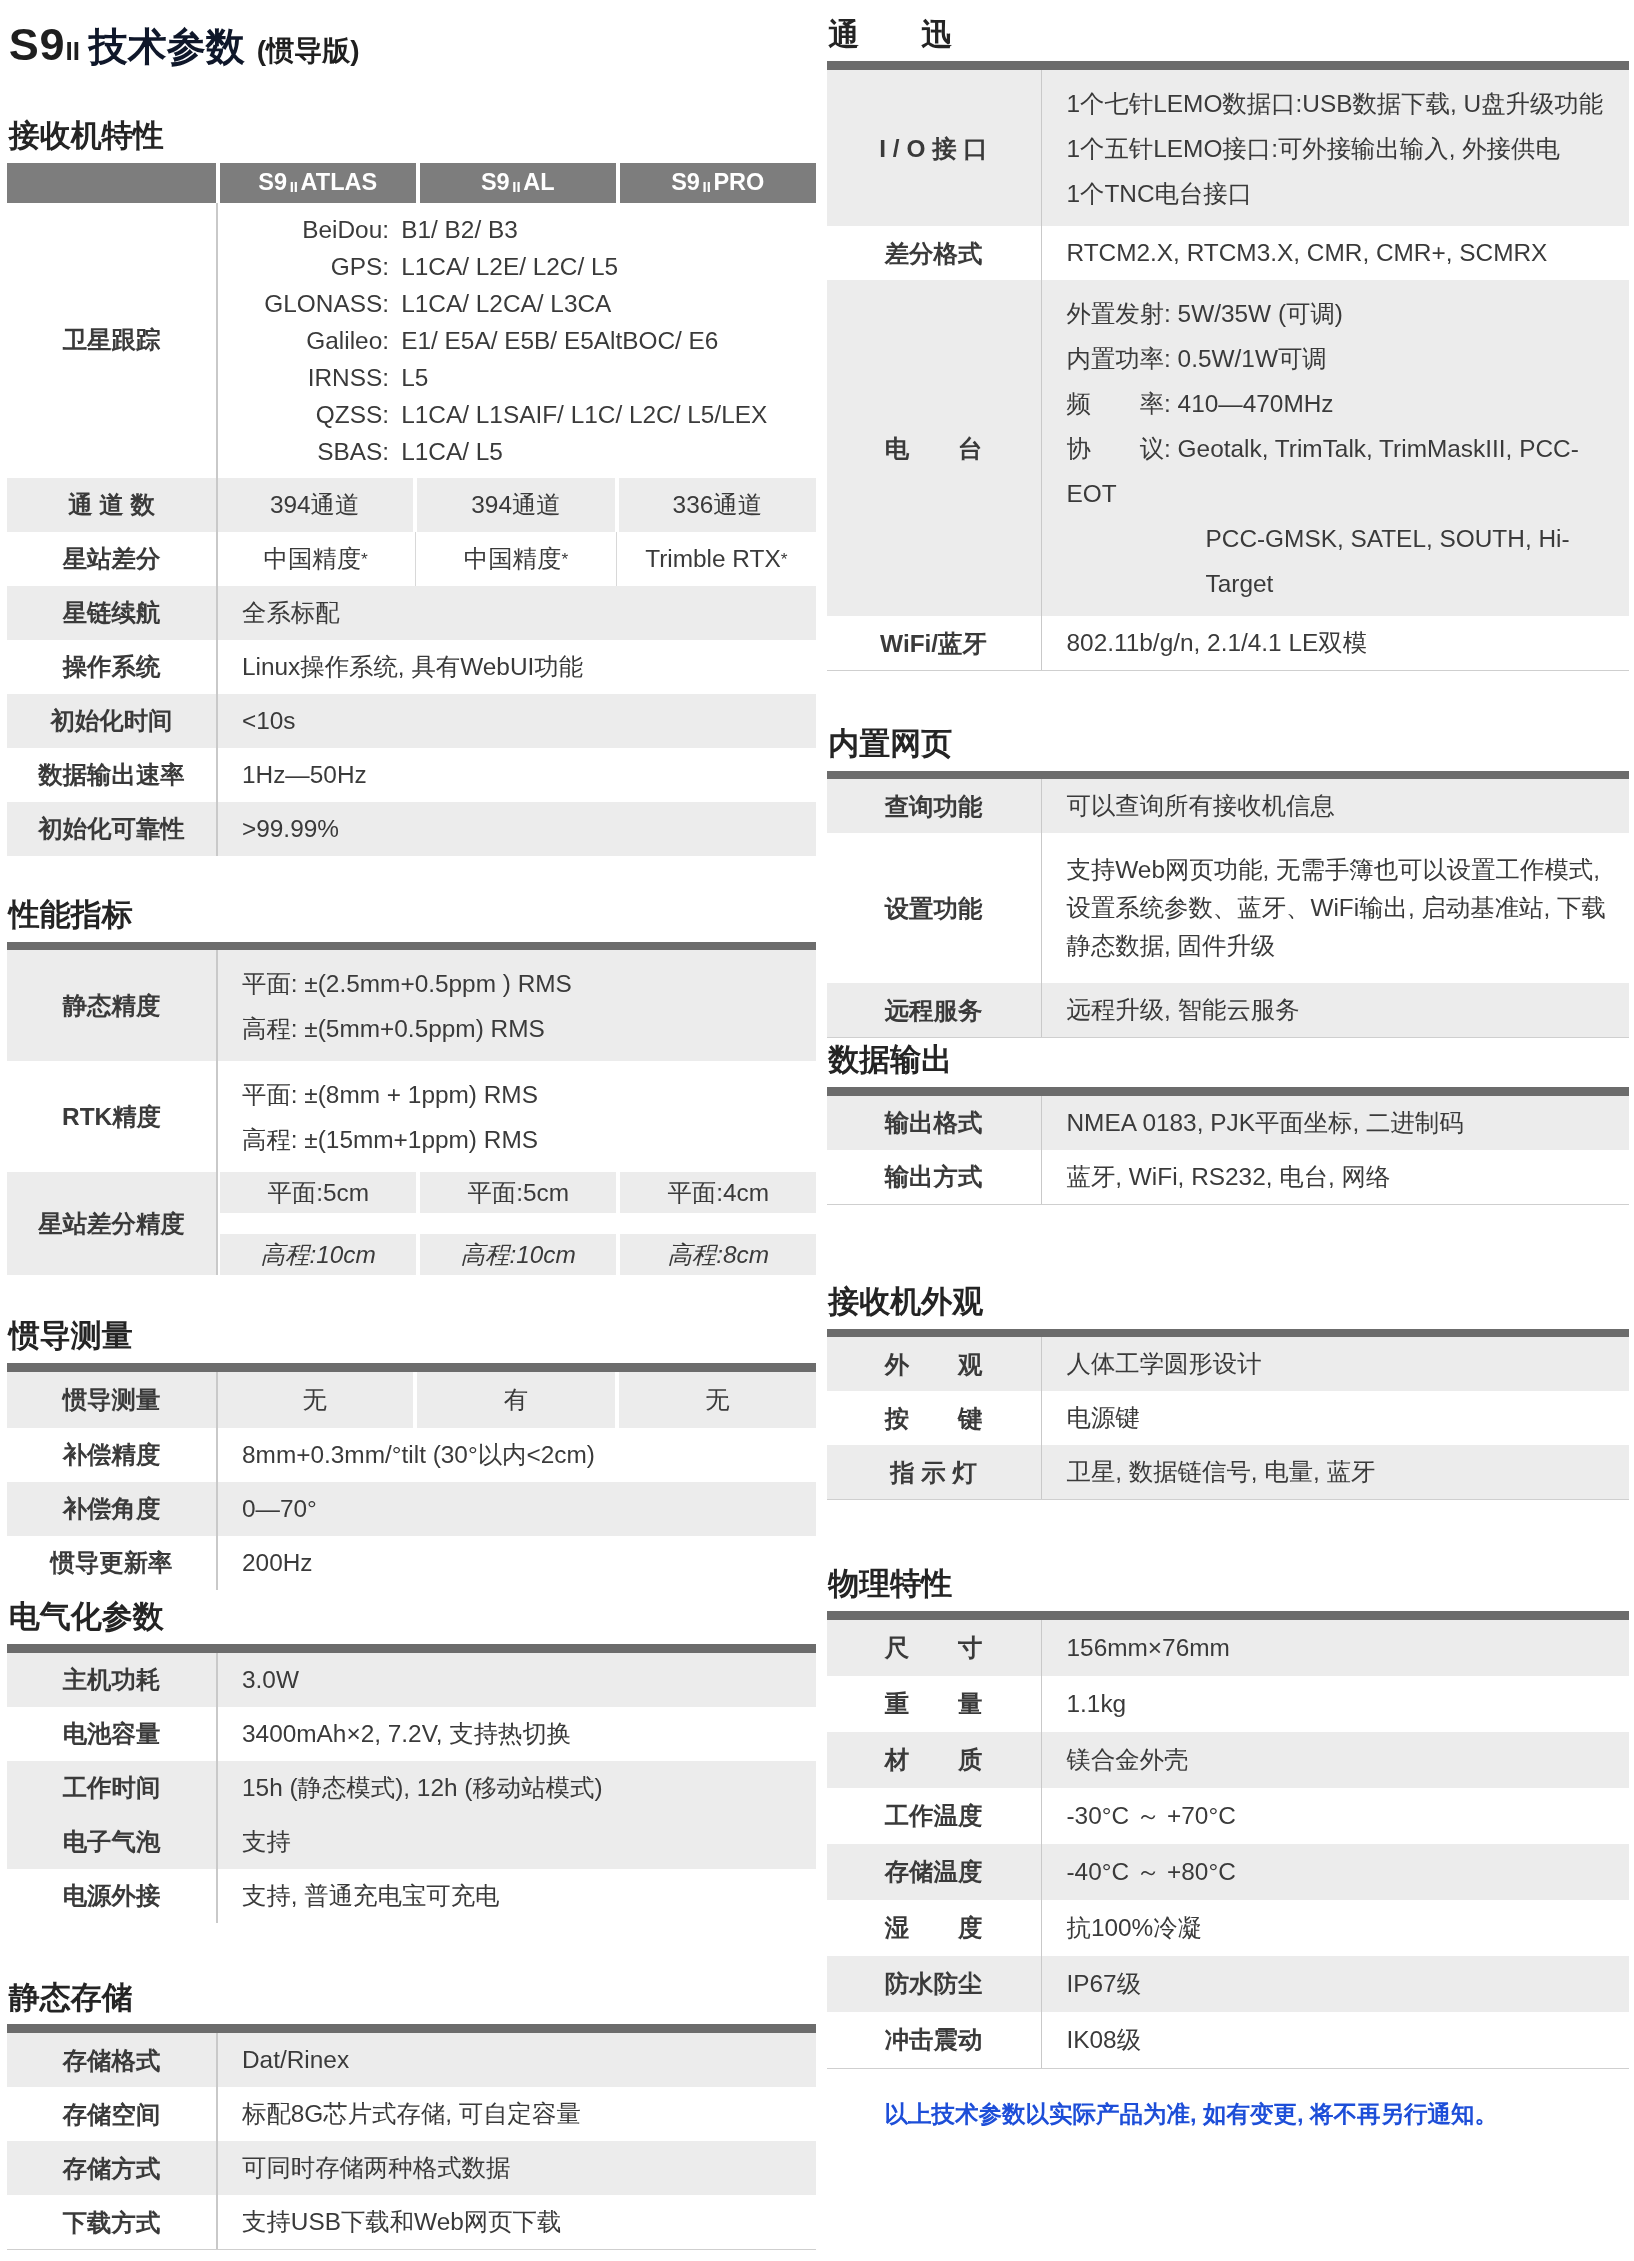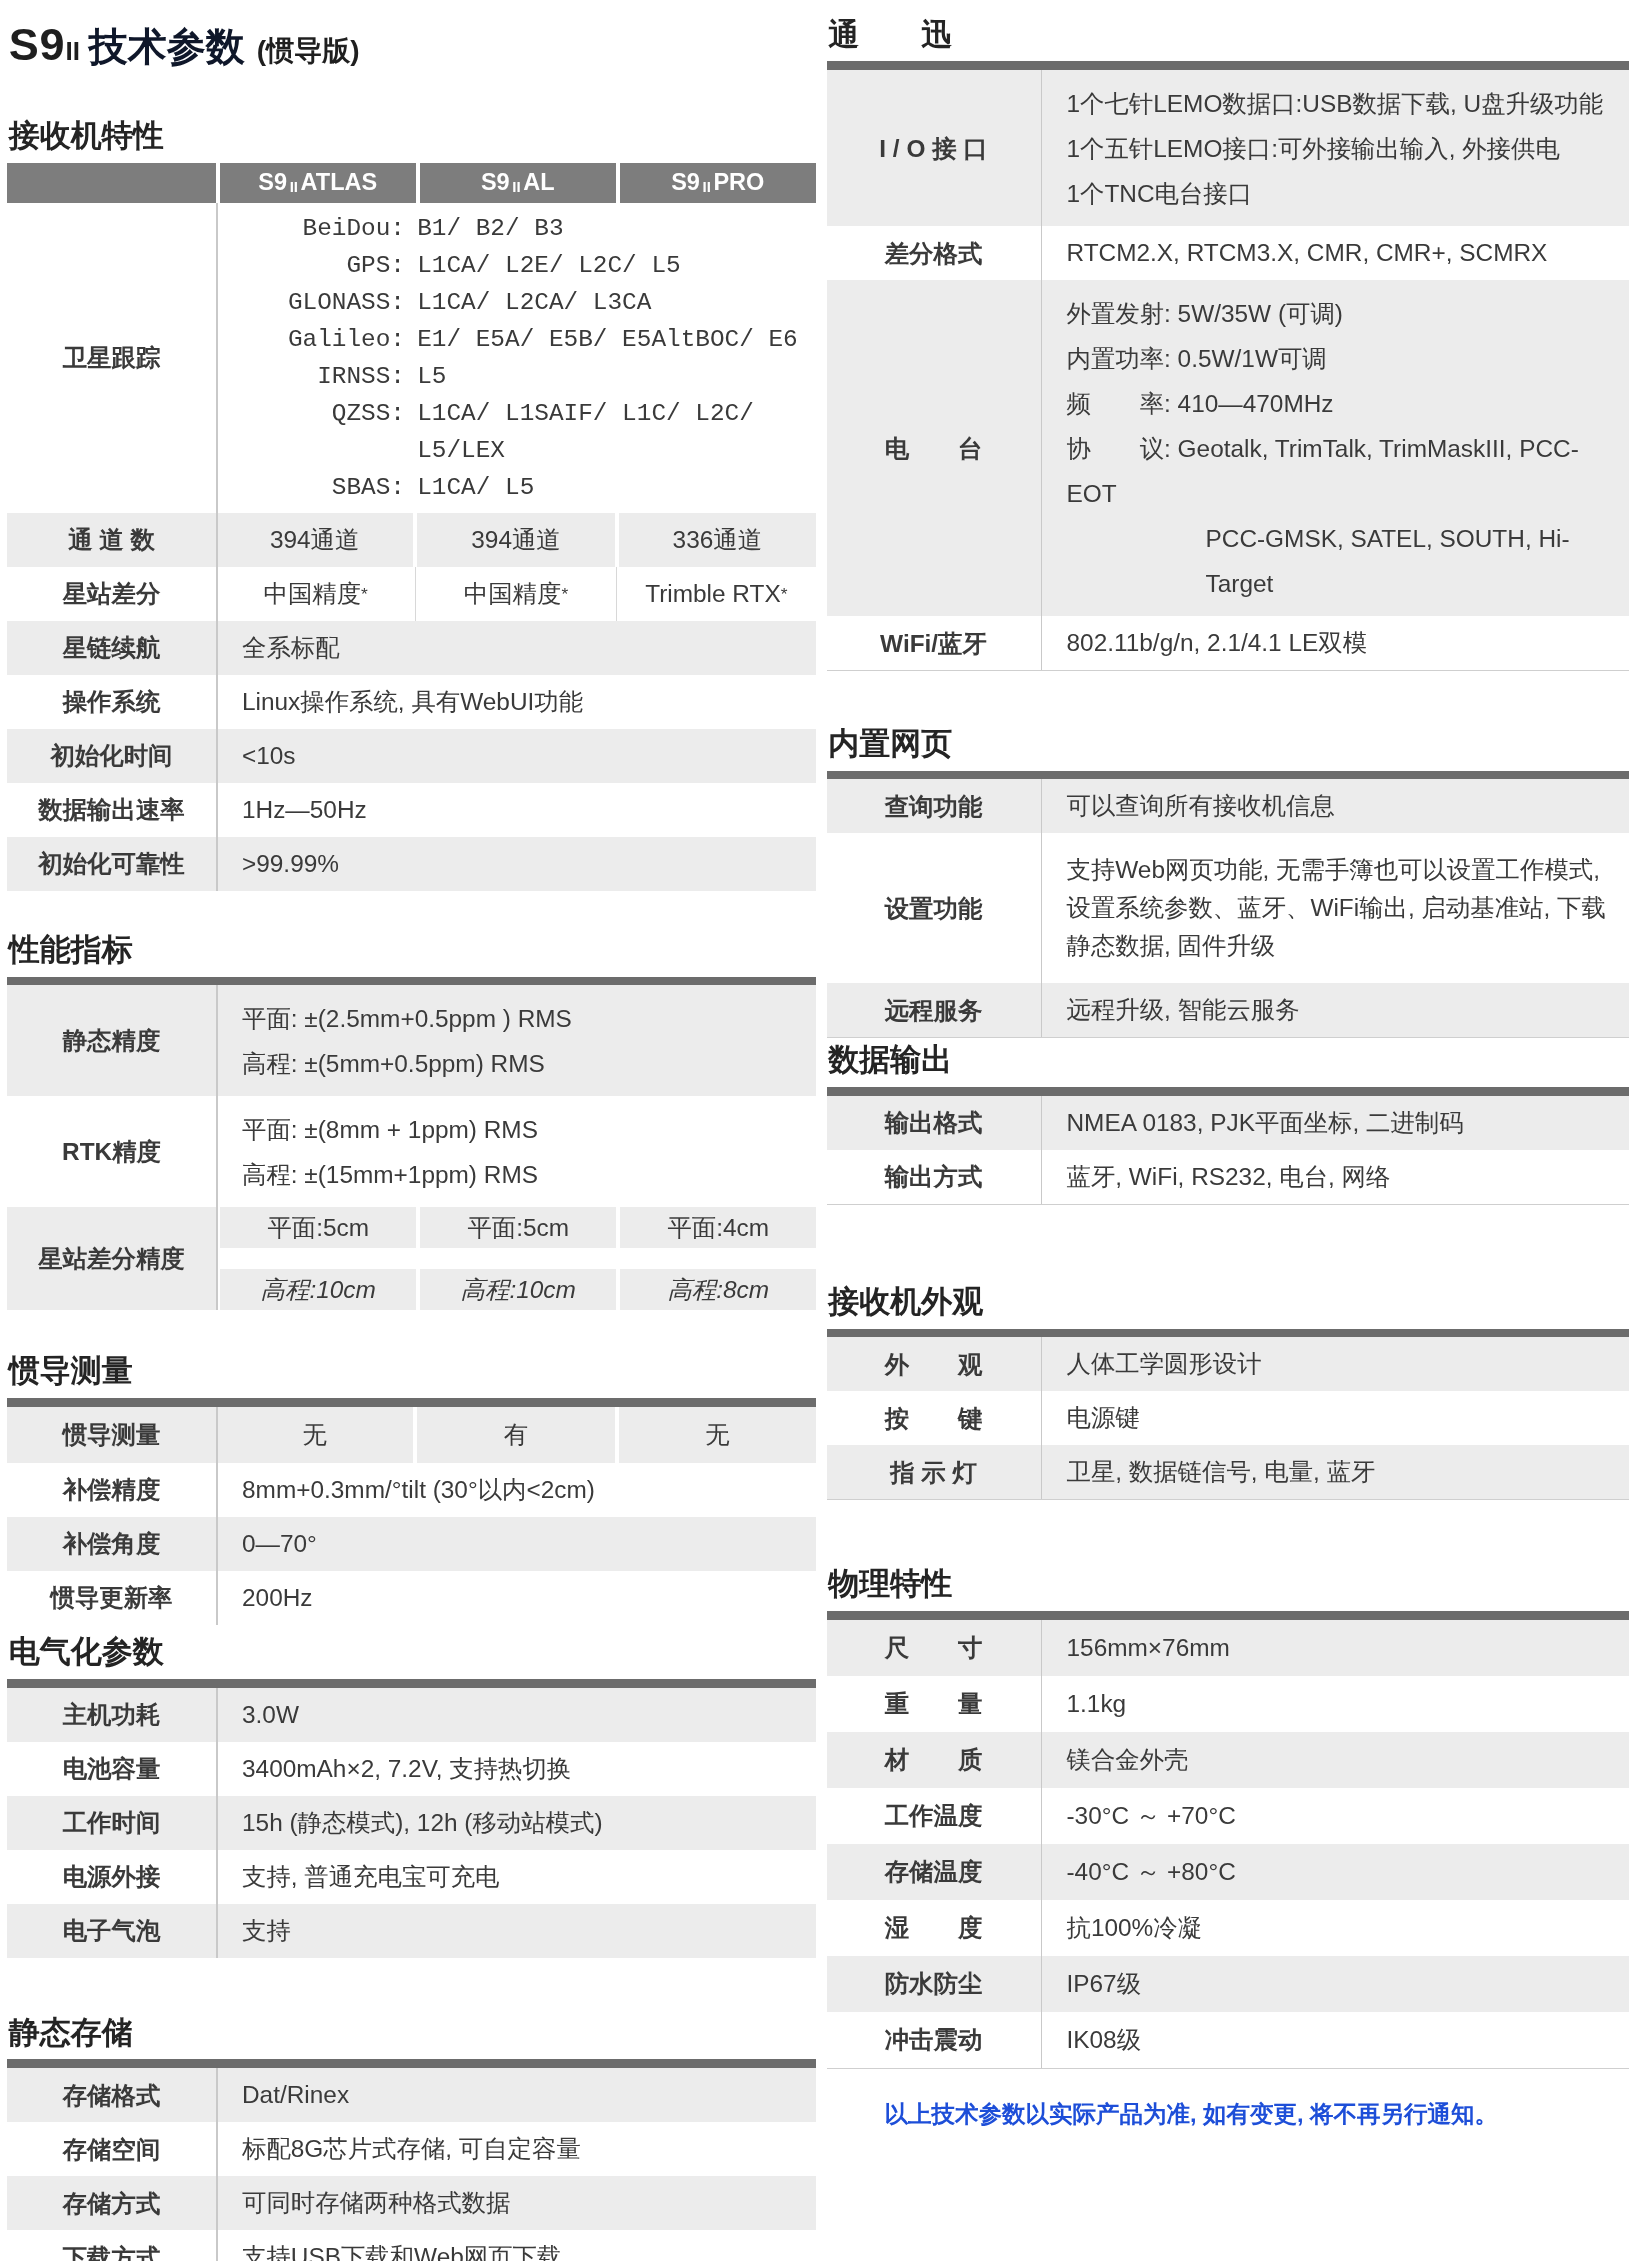--- a/index.html
+++ b/index.html
@@ -36,21 +36,21 @@
   
   .hdr{display:flex;height:40px;}
   .hdr .hl{flex:0 0 209px;background:#7d7d7d;}
   .hdr .hm{flex:1;background:#7d7d7d;margin-left:3.5px;color:#ffffff;display:flex;align-items:center;
            justify-content:center;font-weight:700;font-size:23.5px;}
   .hdr .hm .msub{font-size:15px;font-weight:700;margin:7px 2.6px 0 2.6px;}
 
   
   .sat{display:flex;min-height:275px;background:#ffffff;}
   .sat .label{flex:0 0 209px;display:flex;align-items:center;justify-content:center;font-weight:700;}
-  .sat .lines{flex:1;display:flex;flex-direction:column;justify-content:center;padding:7px 16px;font-family:Liberation Mono, monospace;}
+  .sat .lines{flex:1;display:flex;flex-direction:column;justify-content:center;padding:7px 0;}
   .sat .line{display:flex;line-height:37px;}
   .sat .k{flex:0 0 173px;text-align:right;}
   .sat .v{padding-left:12.2px;}
 
   
   .c3 .v3{flex:1 1 0;display:flex;align-items:center;justify-content:center;}
   .c3.gap-white .v3 + .v3{border-left:4.4px solid #ffffff;}
   .c3.gap-line .v3 + .v3{border-left:1.7px solid #d8d8d8;}
   sup.star{font-size:17.4px;line-height:0;vertical-align:super;}
 
@@ -254,27 +254,27 @@
           <div class="value">3.0W</div>
         </div>
       <div class="row">
           <div class="label">电池容量</div>
           <div class="value">3400mAh×2, 7.2V, 支持热切换</div>
         </div>
       <div class="row shade">
           <div class="label">工作时间</div>
           <div class="value">15h (静态模式), 12h (移动站模式)</div>
         </div>
+      <div class="row shade">
+          <div class="label">电子气泡</div>
+          <div class="value">支持</div>
+        </div>
       <div class="row">
           <div class="label">电源外接</div>
           <div class="value">支持, 普通充电宝可充电</div>
-        </div>
-      <div class="row shade">
-          <div class="label">电子气泡</div>
-          <div class="value">支持</div>
         </div>
     </div>
 
     <div class="sec-heading mt-store">静态存储</div>
     <div class="tbl bordered">
       <div class="topbar"></div>
       <div class="vline"></div>
       <div class="row shade">
           <div class="label">存储格式</div>
           <div class="value">Dat/Rinex</div>

